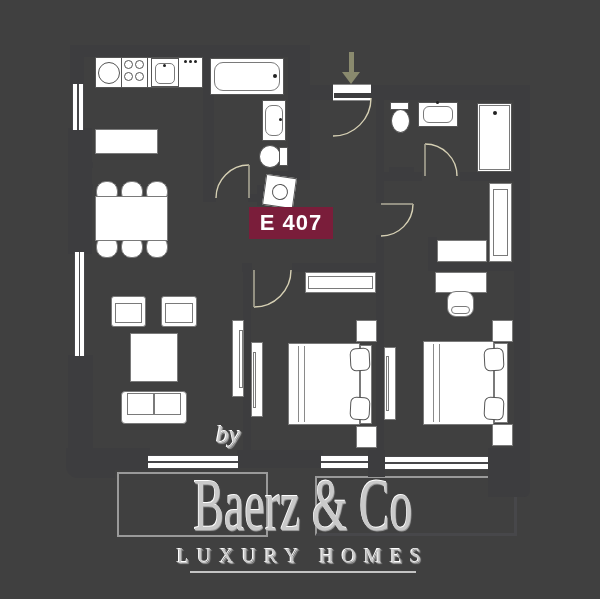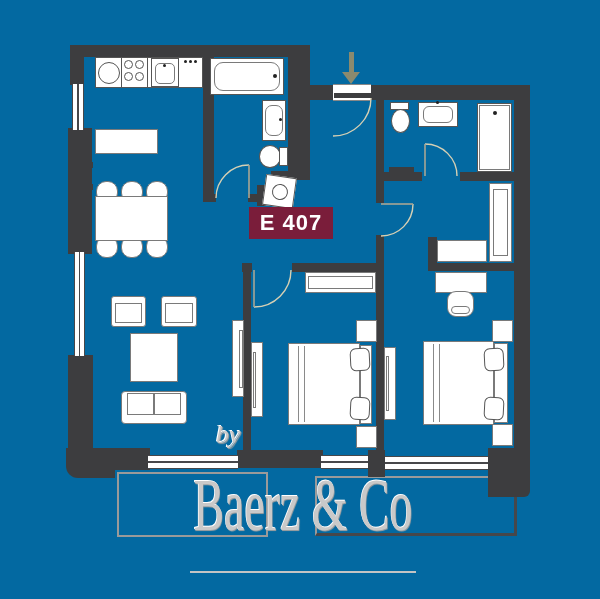--- a/index.html
+++ b/index.html
@@ -1,17 +1,17 @@
 <!DOCTYPE html>
 <html style="--wall: #3d3d3f; --badge-bg: #7a1d3a; --badge-text: #ffffff; --door-arc: #d6d0b4; --entry-arrow: #8a8a6e; --watermark: #c9c9c9; --furniture-line: #7a7a7a; --fixture-line: #555555; --balcony-line: #9a9a9a;"><head>
 <meta charset="utf-8">
 <style>
   html,body{margin:0;padding:0;background:#fff;}
   body{width:600px;height:599px;overflow:hidden;font-family:"Liberation Sans",sans-serif;}
-  #plan{position:relative;width:600px;height:599px;background:#0369a1;}
+  #plan{position:relative;width:600px;height:599px;background:#404040;}
   .wall{position:absolute;background:var(--wall,#3d3d3f);}
   .furn{position:absolute;border:1px solid var(--furniture-line,#7a7a7a);background:#fff;box-sizing:border-box;}
   .fix{position:absolute;border:1px solid var(--fixture-line,#555);background:#fff;box-sizing:border-box;}
   .inner{position:absolute;border:1px solid var(--furniture-line,#8a8a8a);background:transparent;box-sizing:border-box;}
   .dot{position:absolute;background:#222;border-radius:50%;}
   .win-h{position:absolute;background:#fff;border-top:1px solid #47474a;border-bottom:1px solid #47474a;box-sizing:border-box;
          background-image:linear-gradient(to bottom,transparent 42%,#47474a 42%,#47474a 58%,transparent 58%);}
   .win-v{position:absolute;background:#fff;border-left:1px solid #47474a;border-right:1px solid #47474a;box-sizing:border-box;
          background-image:linear-gradient(to right,transparent 42%,#47474a 42%,#47474a 58%,transparent 58%);}
   .balc{position:absolute;border:2px solid var(--balcony-line,#9a9a9a);box-sizing:border-box;background:transparent;}
@@ -173,15 +173,16 @@
     <path d="M413,204 A32,32 0 0 1 381,236"></path>
     <line x1="381" y1="204" x2="413" y2="204"></line>
   </svg>
 
   <div id="badge">
     <span>E 407</span>
   </div>
 
   <div class="wm" style="left:216px;top:420px;font-size:26px;font-style:italic;">by</div>
   <div class="wm" style="left:100px;top:468px;width:406px;text-align:center;font-size:74px;line-height:1;transform:scale(0.62,1);transform-origin:50% 0;white-space:nowrap;">Baerz &amp; Co</div>
+  <div class="wm" style="left:100px;top:545px;width:406px;text-align:center;font-size:20px;letter-spacing:8px;white-space:nowrap;">LUXURY HOMES</div>
   <div style="position:absolute;left:190px;top:571px;width:226px;height:2px;background:#c4c4c4;z-index:40;"></div>
 
 </div>
 
 </body></html>

